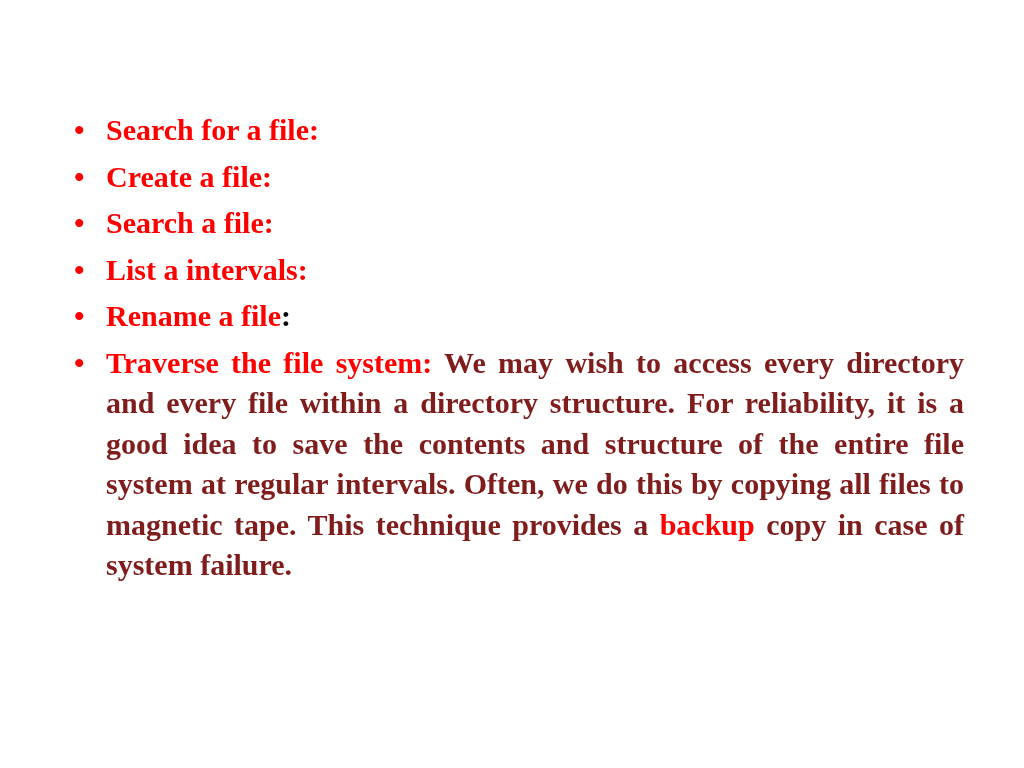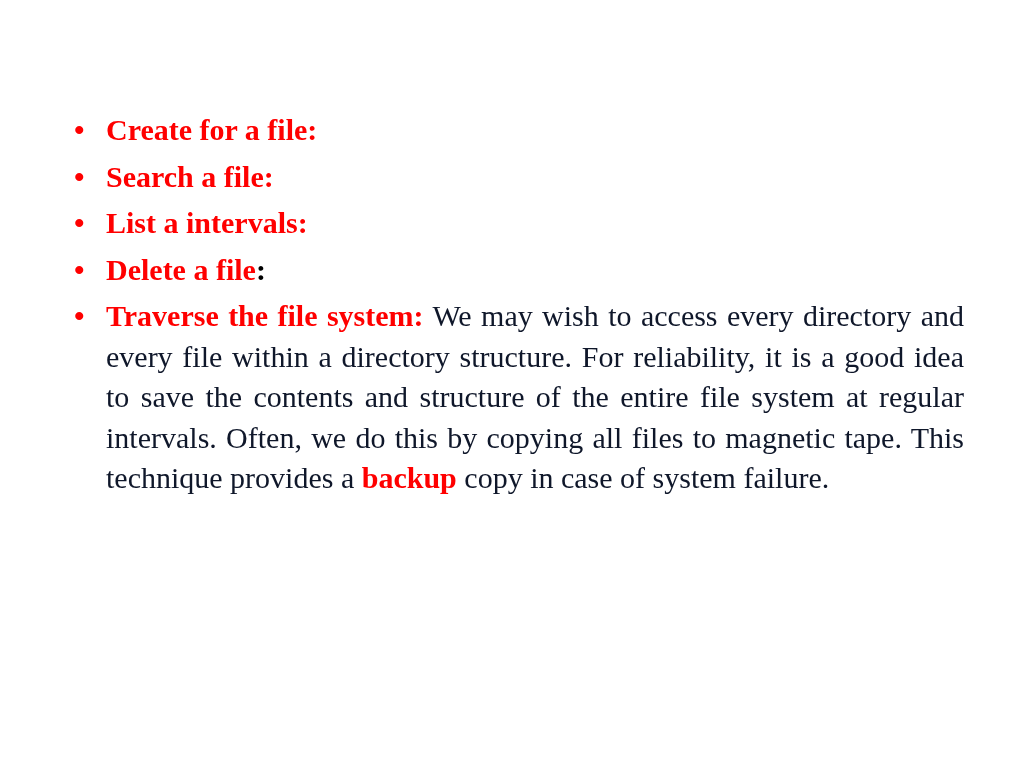--- a/index.html
+++ b/index.html
@@ -35,39 +35,42 @@
     }
     .red-bold {
       color: #ff0000;
       font-weight: bold;
     }
     .black-bold {
       color: #000000;
       font-weight: bold;
     }
     .black-normal {
-      color: #0f172a;
-      font-weight: normal;
+      color: #7f1d1d;
+      font-weight: bold;
     }
     .justified {
       text-align: justify;
     }
   </style>
 </head>
 <body>
 
 <ul class="slide-list">
   <li>
-    <span class="red-bold">Create for a file:</span>
+    <span class="red-bold">Search for a file:</span>
+  </li>
+  <li>
+    <span class="red-bold">Create a file:</span>
   </li>
   <li>
     <span class="red-bold">Search a file:</span>
   </li>
   <li>
     <span class="red-bold">List a intervals:</span>
   </li>
   <li>
-    <span class="red-bold">Delete a file</span><span class="black-bold">:</span>
+    <span class="red-bold">Rename a file</span><span class="black-bold">:</span>
   </li>
   <li class="justified">
     <span class="red-bold">Traverse the file system:</span><span class="black-normal"> We may wish to access every directory and every file within a directory structure. For reliability, it is a good idea to save the contents and structure of the entire file system at regular intervals. Often, we do this by copying all files to magnetic tape. This technique provides a </span><span class="red-bold">backup</span><span class="black-normal"> copy in case of system failure.</span>
   </li>
 </ul>
 
 </body></html>

